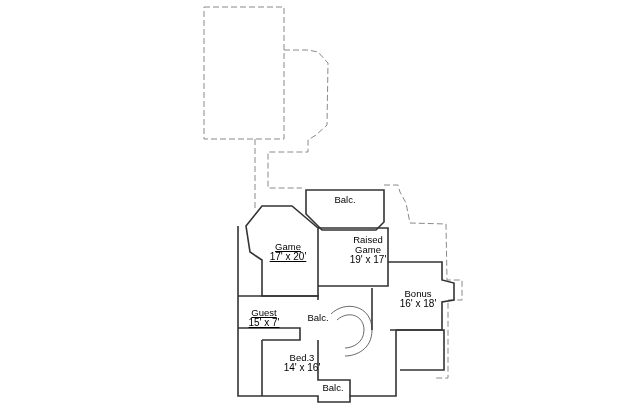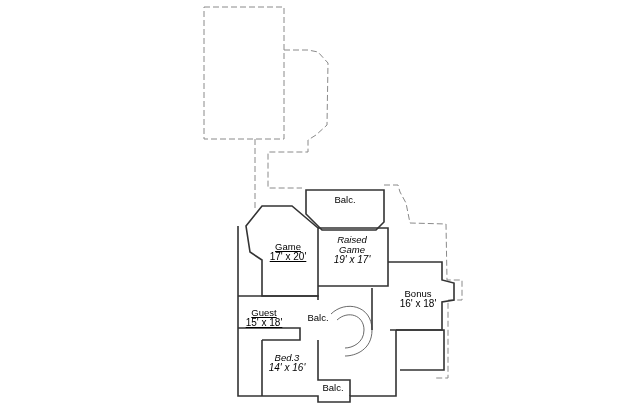--- a/index.html
+++ b/index.html
@@ -39,35 +39,35 @@
   </g>
 </svg>
 
 <div class="label" style="left:345px;top:195px;">
   <span class="nm">Balc.</span>
 </div>
 <div class="label" style="left:288px;top:242px;text-decoration:underline;">
   <span class="nm">Game</span>
   <span class="dim">17' x 20'</span>
 </div>
-<div class="label" style="left:352px;top:235px;font-style:italic;">
+<div class="label" style="left:368px;top:235px;">
   <span class="nm">Raised</span>
   <span class="nm">Game</span>
   <span class="dim">19' x 17'</span>
 </div>
 <div class="label" style="left:418px;top:289px;">
   <span class="nm">Bonus</span>
   <span class="dim">16' x 18'</span>
 </div>
 <div class="label" style="left:264px;top:308px;text-decoration:underline;">
   <span class="nm">Guest</span>
-  <span class="dim">15' x 18'</span>
+  <span class="dim">15' x 7'</span>
 </div>
 <div class="label" style="left:318px;top:313px;">
   <span class="nm">Balc.</span>
 </div>
-<div class="label" style="left:287px;top:353px;font-style:italic;">
+<div class="label" style="left:302px;top:353px;">
   <span class="nm">Bed.3</span>
   <span class="dim">14' x 16'</span>
 </div>
 <div class="label" style="left:333px;top:383px;">
   <span class="nm">Balc.</span>
 </div>
 
 </body></html>

